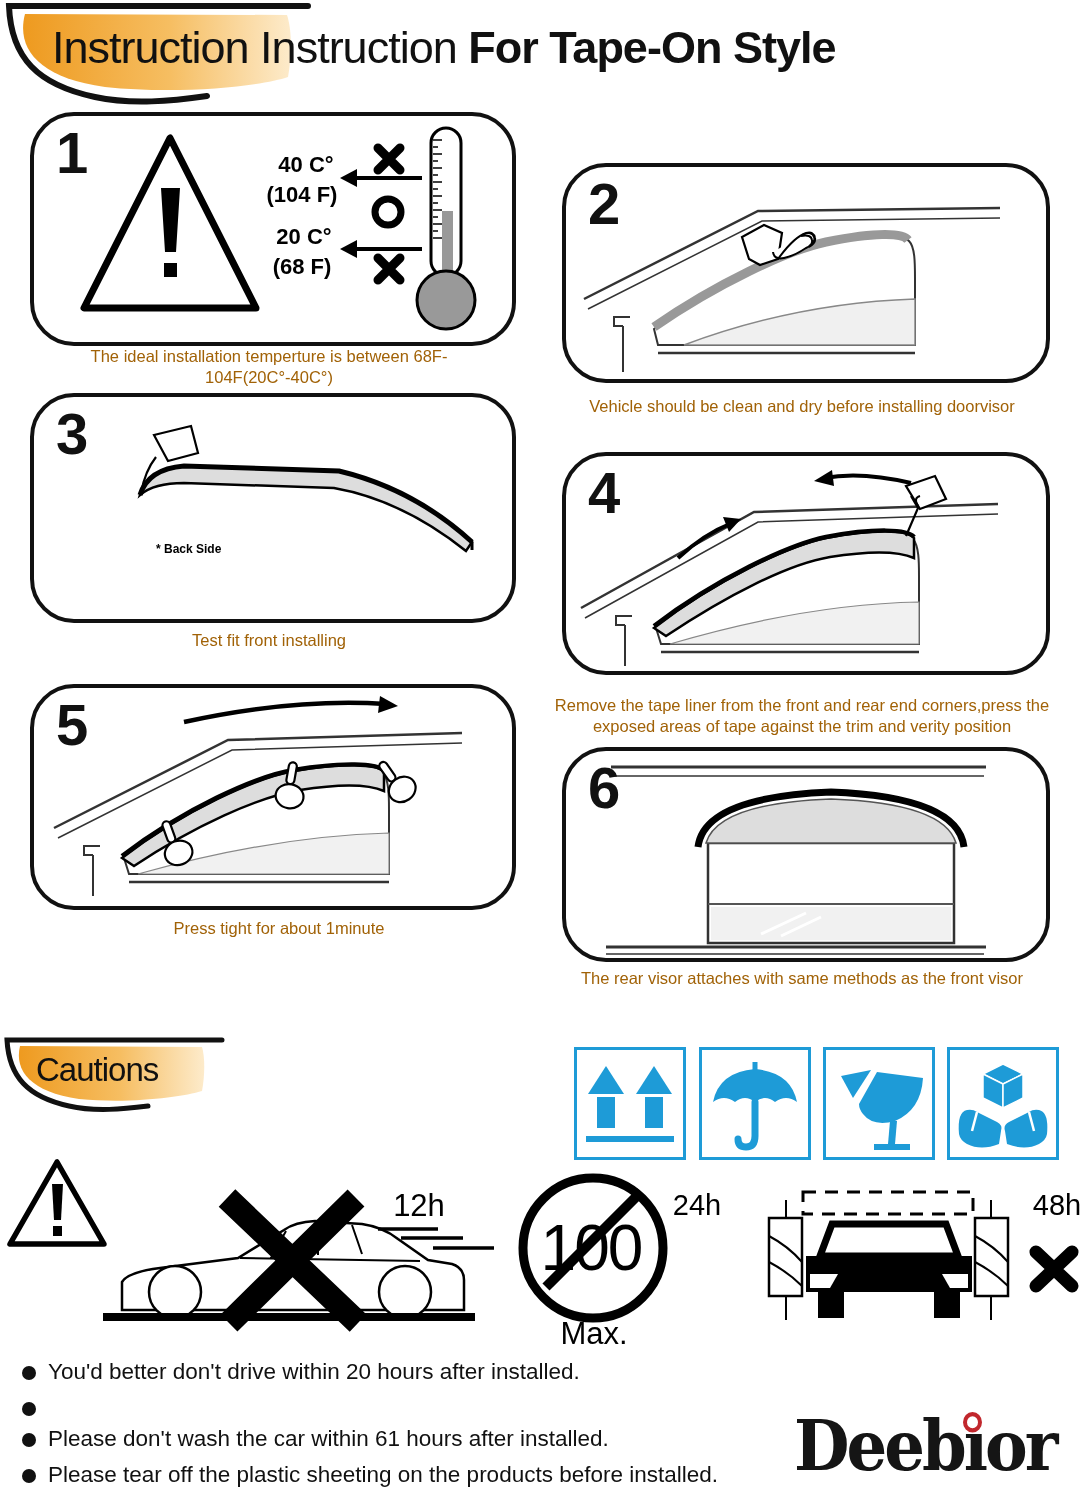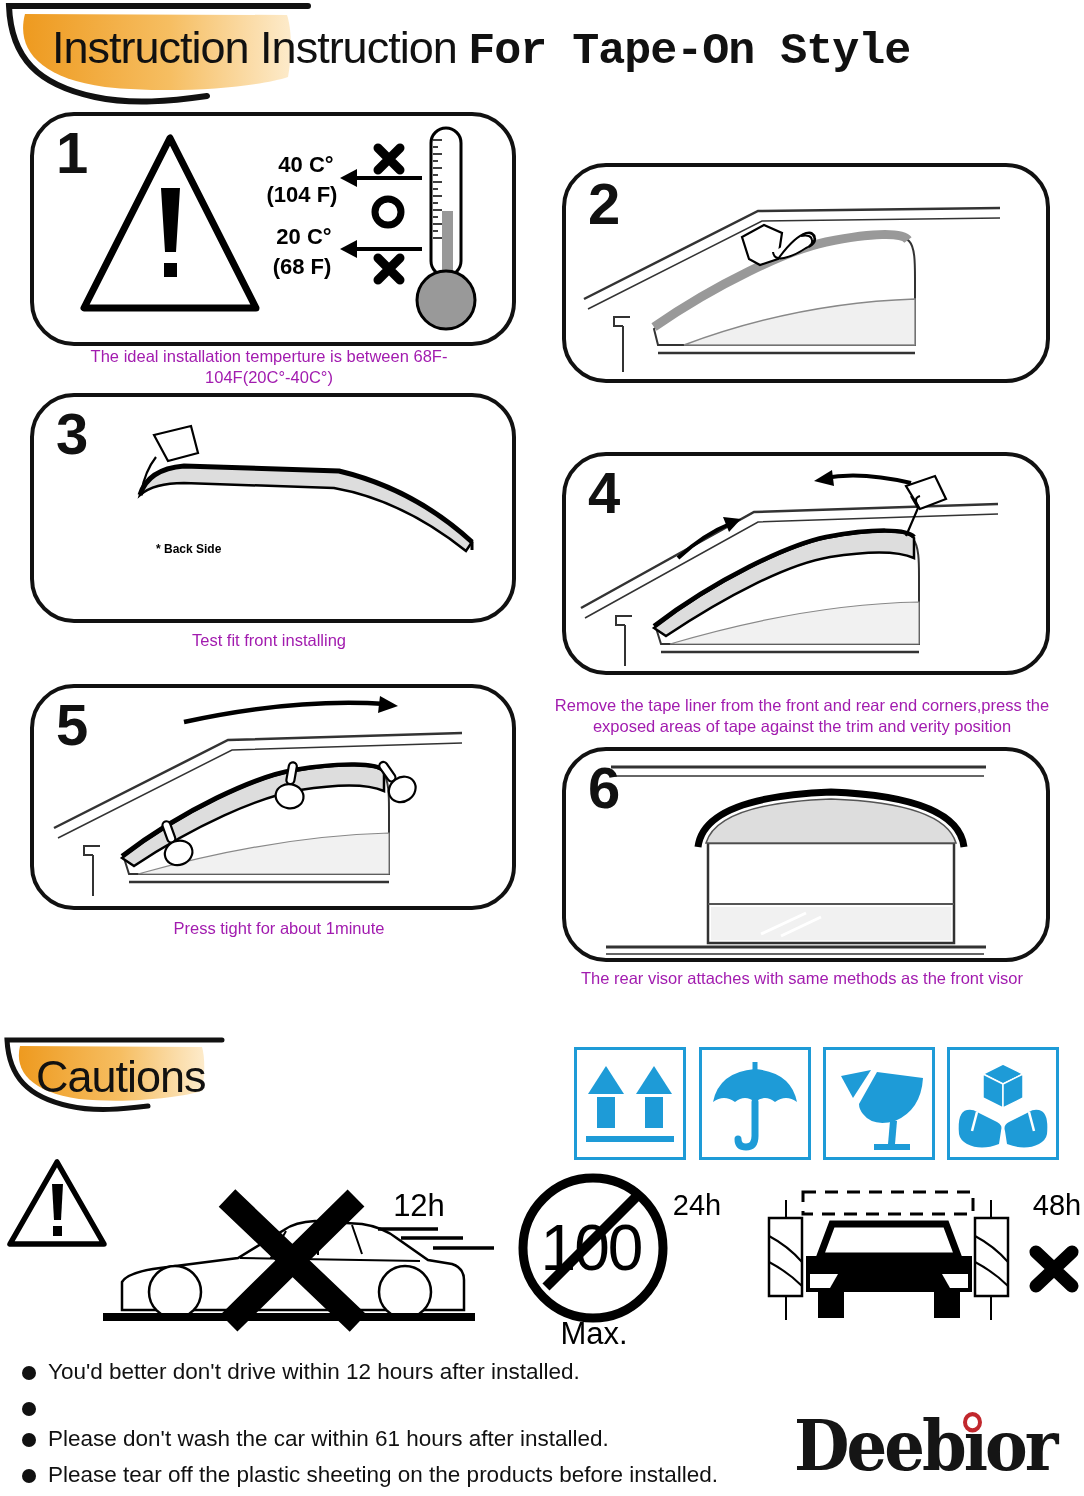--- a/index.html
+++ b/index.html
@@ -1,28 +1,28 @@
 <!DOCTYPE html>
 <html><head>
 <meta charset="utf-8">
 <style>
   html,body{margin:0;padding:0;background:#fff;}
   .page{position:relative;width:1084px;height:1496px;background:#fff;overflow:hidden;
         font-family:"Liberation Sans",sans-serif;color:#111;}
   .abs{position:absolute;}
   
   .title-text{position:absolute;left:52px;top:22px;font-size:45px;letter-spacing:-1px;white-space:nowrap;}
-  .title-bold{font-weight:bold;font-family:Liberation Mono, monospace;}
+  .title-bold{font-weight:bold;}
   
   .step-box{position:absolute;border:4px solid #111;border-radius:44px;background:#fff;}
   .step-box svg{position:absolute;left:0;top:0;width:100%;height:100%;}
   .step-num{position:absolute;left:22px;top:8px;font-size:58px;font-weight:bold;line-height:1;}
-  .caption{position:absolute;text-align:center;font-size:16.5px;line-height:1.3;color:#a21caf;}
-  
-  .cautions-title{position:absolute;left:36px;top:1051px;font-size:45px;letter-spacing:-1px;}
+  .caption{position:absolute;text-align:center;font-size:16.5px;line-height:1.3;color:#a16207;}
+  
+  .cautions-title{position:absolute;left:36px;top:1051px;font-size:33px;letter-spacing:-1px;}
   .icon-sq{position:absolute;width:106px;height:107px;border:3px solid #1E9BD7;background:#fff;
            display:flex;align-items:center;justify-content:center;}
   
   .bullets{position:absolute;left:16px;top:1360px;width:820px;}
   .bullet-row{display:flex;align-items:flex-start;margin-bottom:11px;}
   .bullet-dot{flex:0 0 auto;width:14px;height:14px;border-radius:50%;background:#111;margin:6px 12px 0 6px;}
   .bullet-text{font-size:22.5px;line-height:1.1;white-space:nowrap;}
   
   .logo{position:absolute;left:794px;top:1412px;font-family:"DejaVu Serif",serif;font-weight:bold;
         font-size:64px;letter-spacing:-3px;line-height:1;color:#151515;transform:scaleY(1.08);transform-origin:top left;white-space:nowrap;}
@@ -100,20 +100,21 @@
         <path d="M57,159 L57,205" stroke="#333" stroke-width="2"></path>
         <line x1="92" y1="186" x2="349" y2="186" stroke="#333" stroke-width="2.5"></line>
       </g>
       <g>
         <polygon points="183,92 176,70 198,58 216,66 212,92 194,98" fill="#fff" stroke="#000" stroke-width="2.2"></polygon>
         <path d="M212,92 q16,-22 28,-26 q8,-2 9,5 q1,5 -6,9 m-6,-13 q9,-3 11,3 q2,5 -5,9 m-8,-10 q10,-2 11,4 q1,5 -6,8 q-12,8 -22,10 q-10,2 -11,-6" fill="#fff" stroke="#000" stroke-width="2"></path>
       </g>
     </svg>
     <span class="step-num">2</span>
   </div>
+  <div class="caption" style="left:562px;top:396px;width:480px;">Vehicle should be clean and dry before installing doorvisor</div>
 
   <div class="step-box" style="left:30px;top:393px;width:478px;height:222px;">
     <svg viewBox="0 0 478 222" font-family="Liberation Sans, sans-serif">
       <g>
         <path d="M106,98 Q114,72 150,69 L305,74 Q380,92 438,145 L432,154 Q368,103 300,91 L150,86 Q120,86 106,98 Z" fill="#ddd" stroke="#000" stroke-width="2.5"></path>
         <path d="M106,98 Q114,72 150,69 L305,74 Q380,92 438,145" fill="none" stroke="#000" stroke-width="5"></path>
         <path d="M438,145 L438,153" stroke="#000" stroke-width="3"></path>
       </g>
       <g>
         <polygon points="120,38 157,29 164,56 134,64" fill="#fff" stroke="#000" stroke-width="2.2"></polygon>
@@ -298,21 +299,21 @@
       <rect x="818" y="134" width="26" height="26" fill="#000"></rect>
       <rect x="934" y="134" width="26" height="26" fill="#000"></rect>
     </g>
     <text x="1057" y="57" font-size="29" text-anchor="middle">48h</text>
     <path d="M1036,94 L1072,128 M1072,94 L1036,128" stroke="#000" stroke-width="13" stroke-linecap="round"></path>
   </svg>
 
   <div class="bullets">
     <div class="bullet-row">
       <span class="bullet-dot"></span>
-      <span class="bullet-text">You'd better don't drive within 12 hours after installed.</span>
+      <span class="bullet-text">You'd better don't drive within 20 hours after installed.</span>
     </div>
     <div class="bullet-row">
       <span class="bullet-dot"></span>
     </div>
     <div class="bullet-row">
       <span class="bullet-dot"></span>
       <span class="bullet-text">Please don't wash the car within 61 hours after installed.</span>
     </div>
     <div class="bullet-row">
       <span class="bullet-dot"></span>

